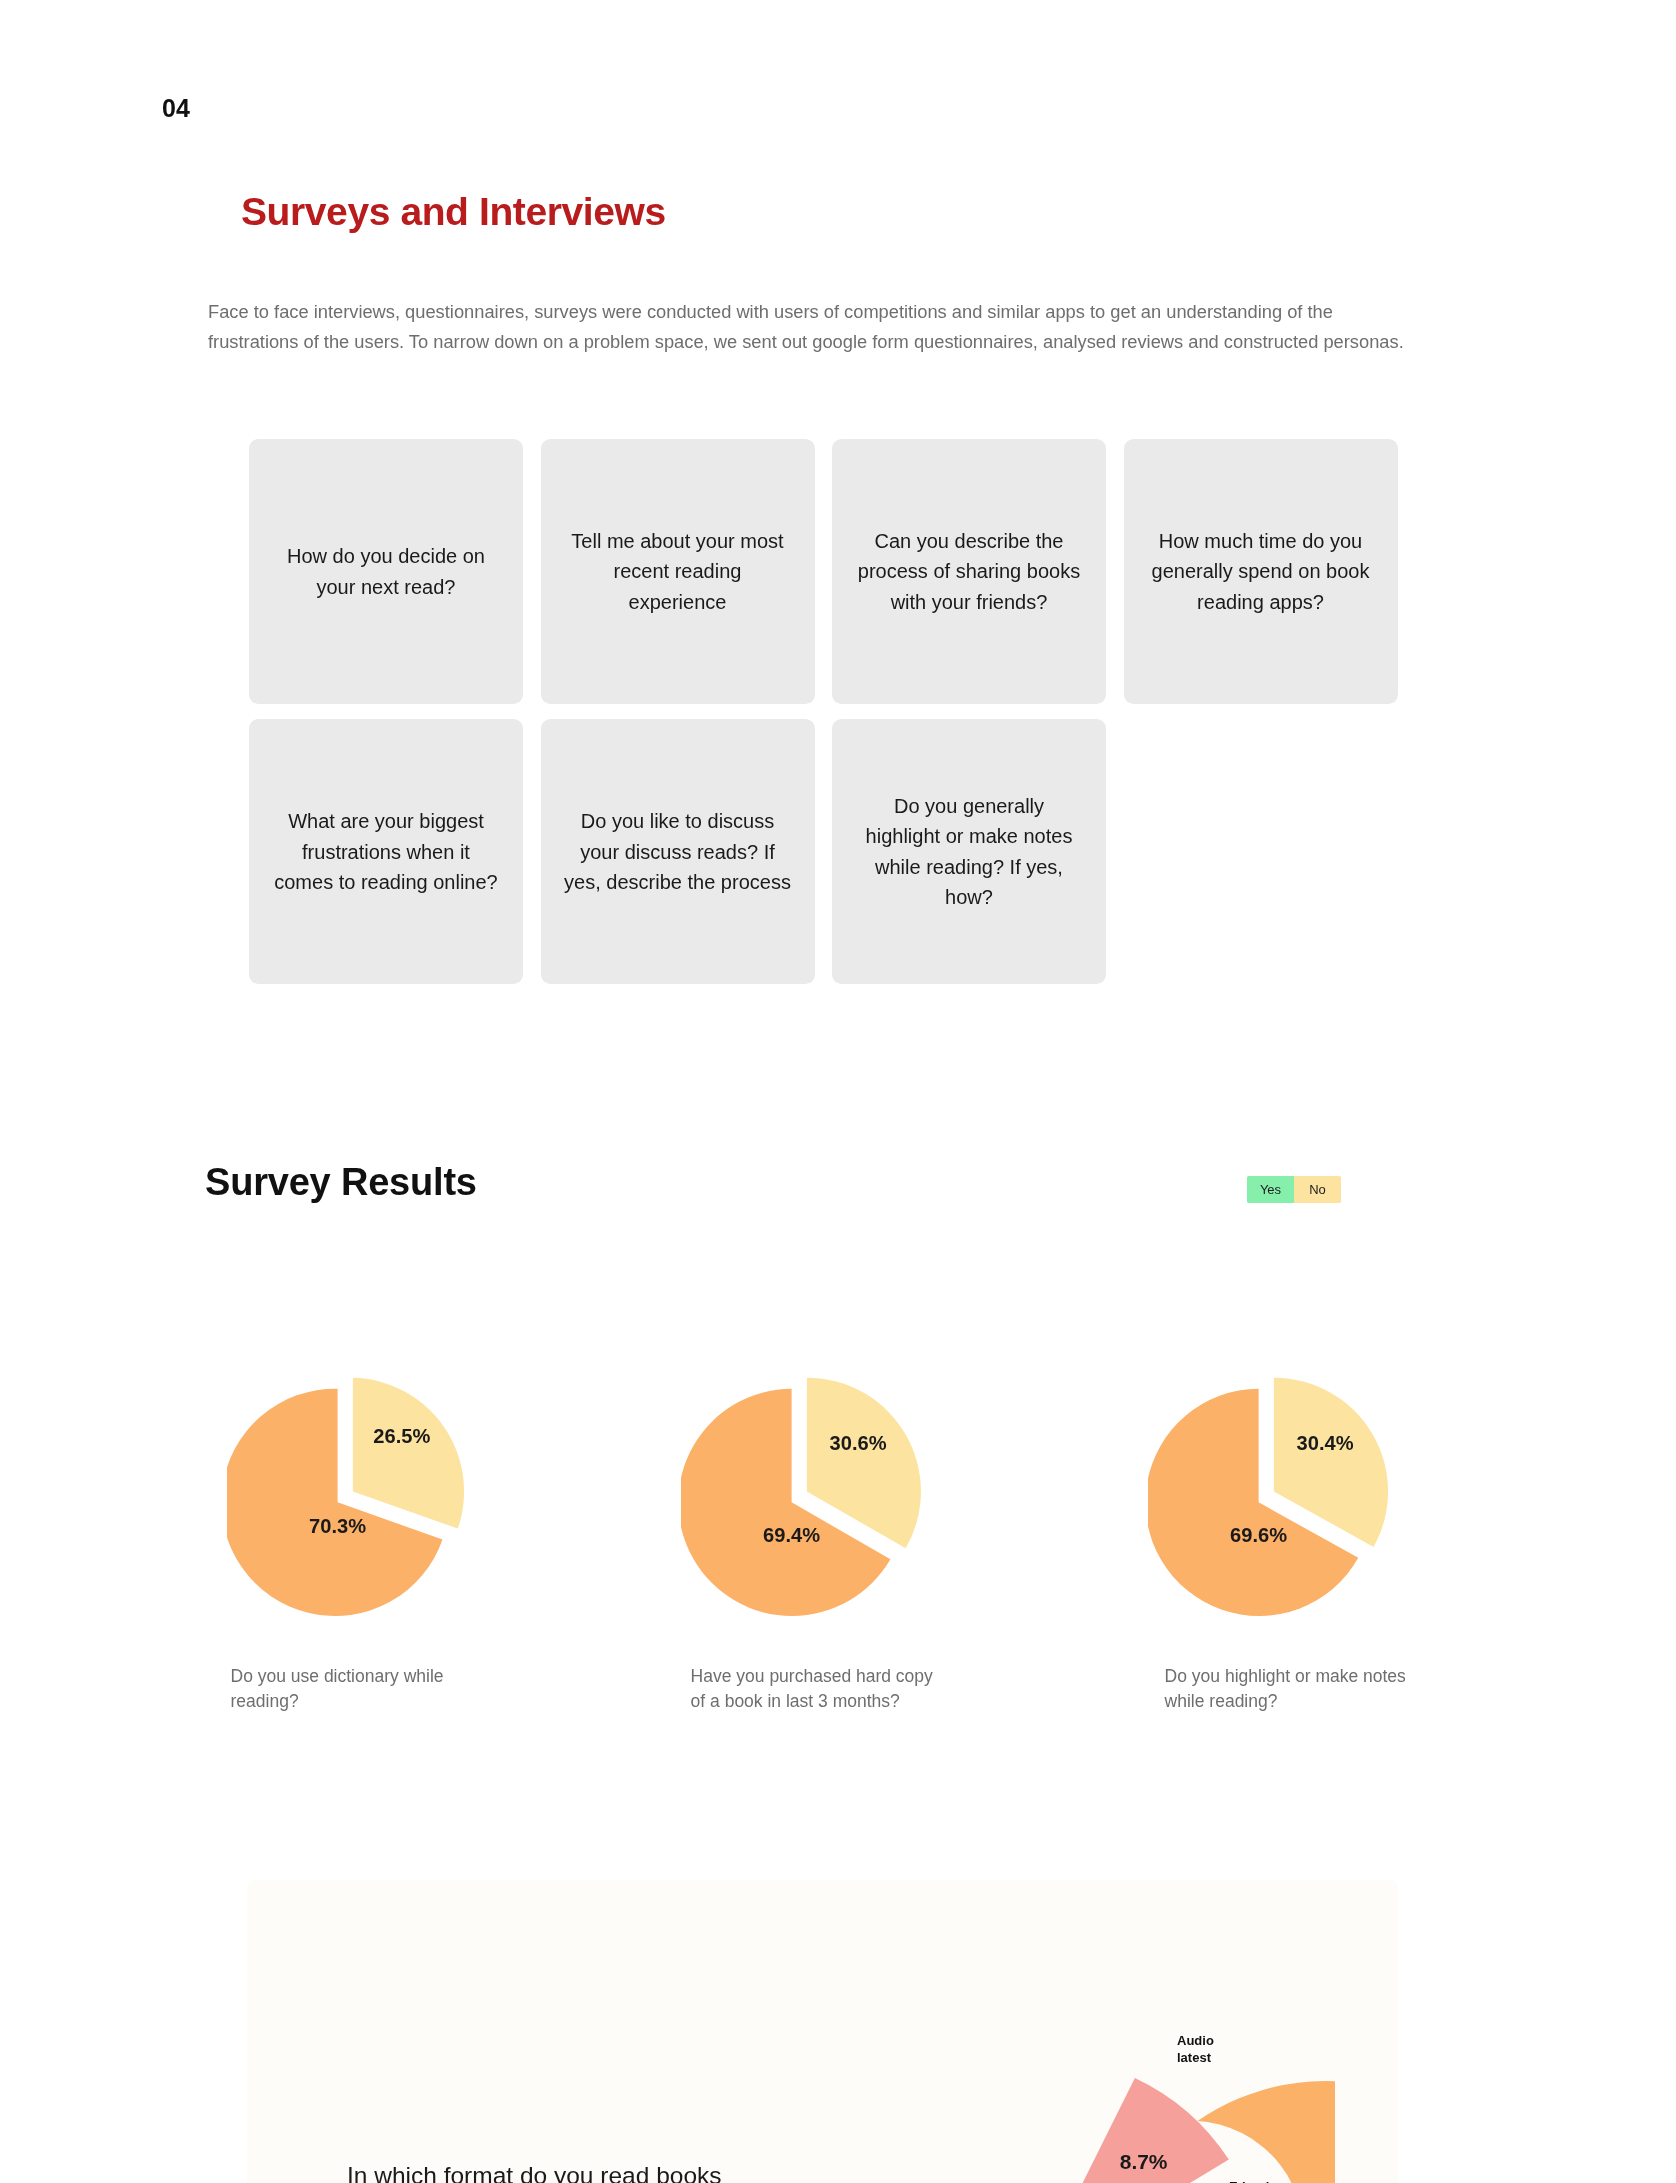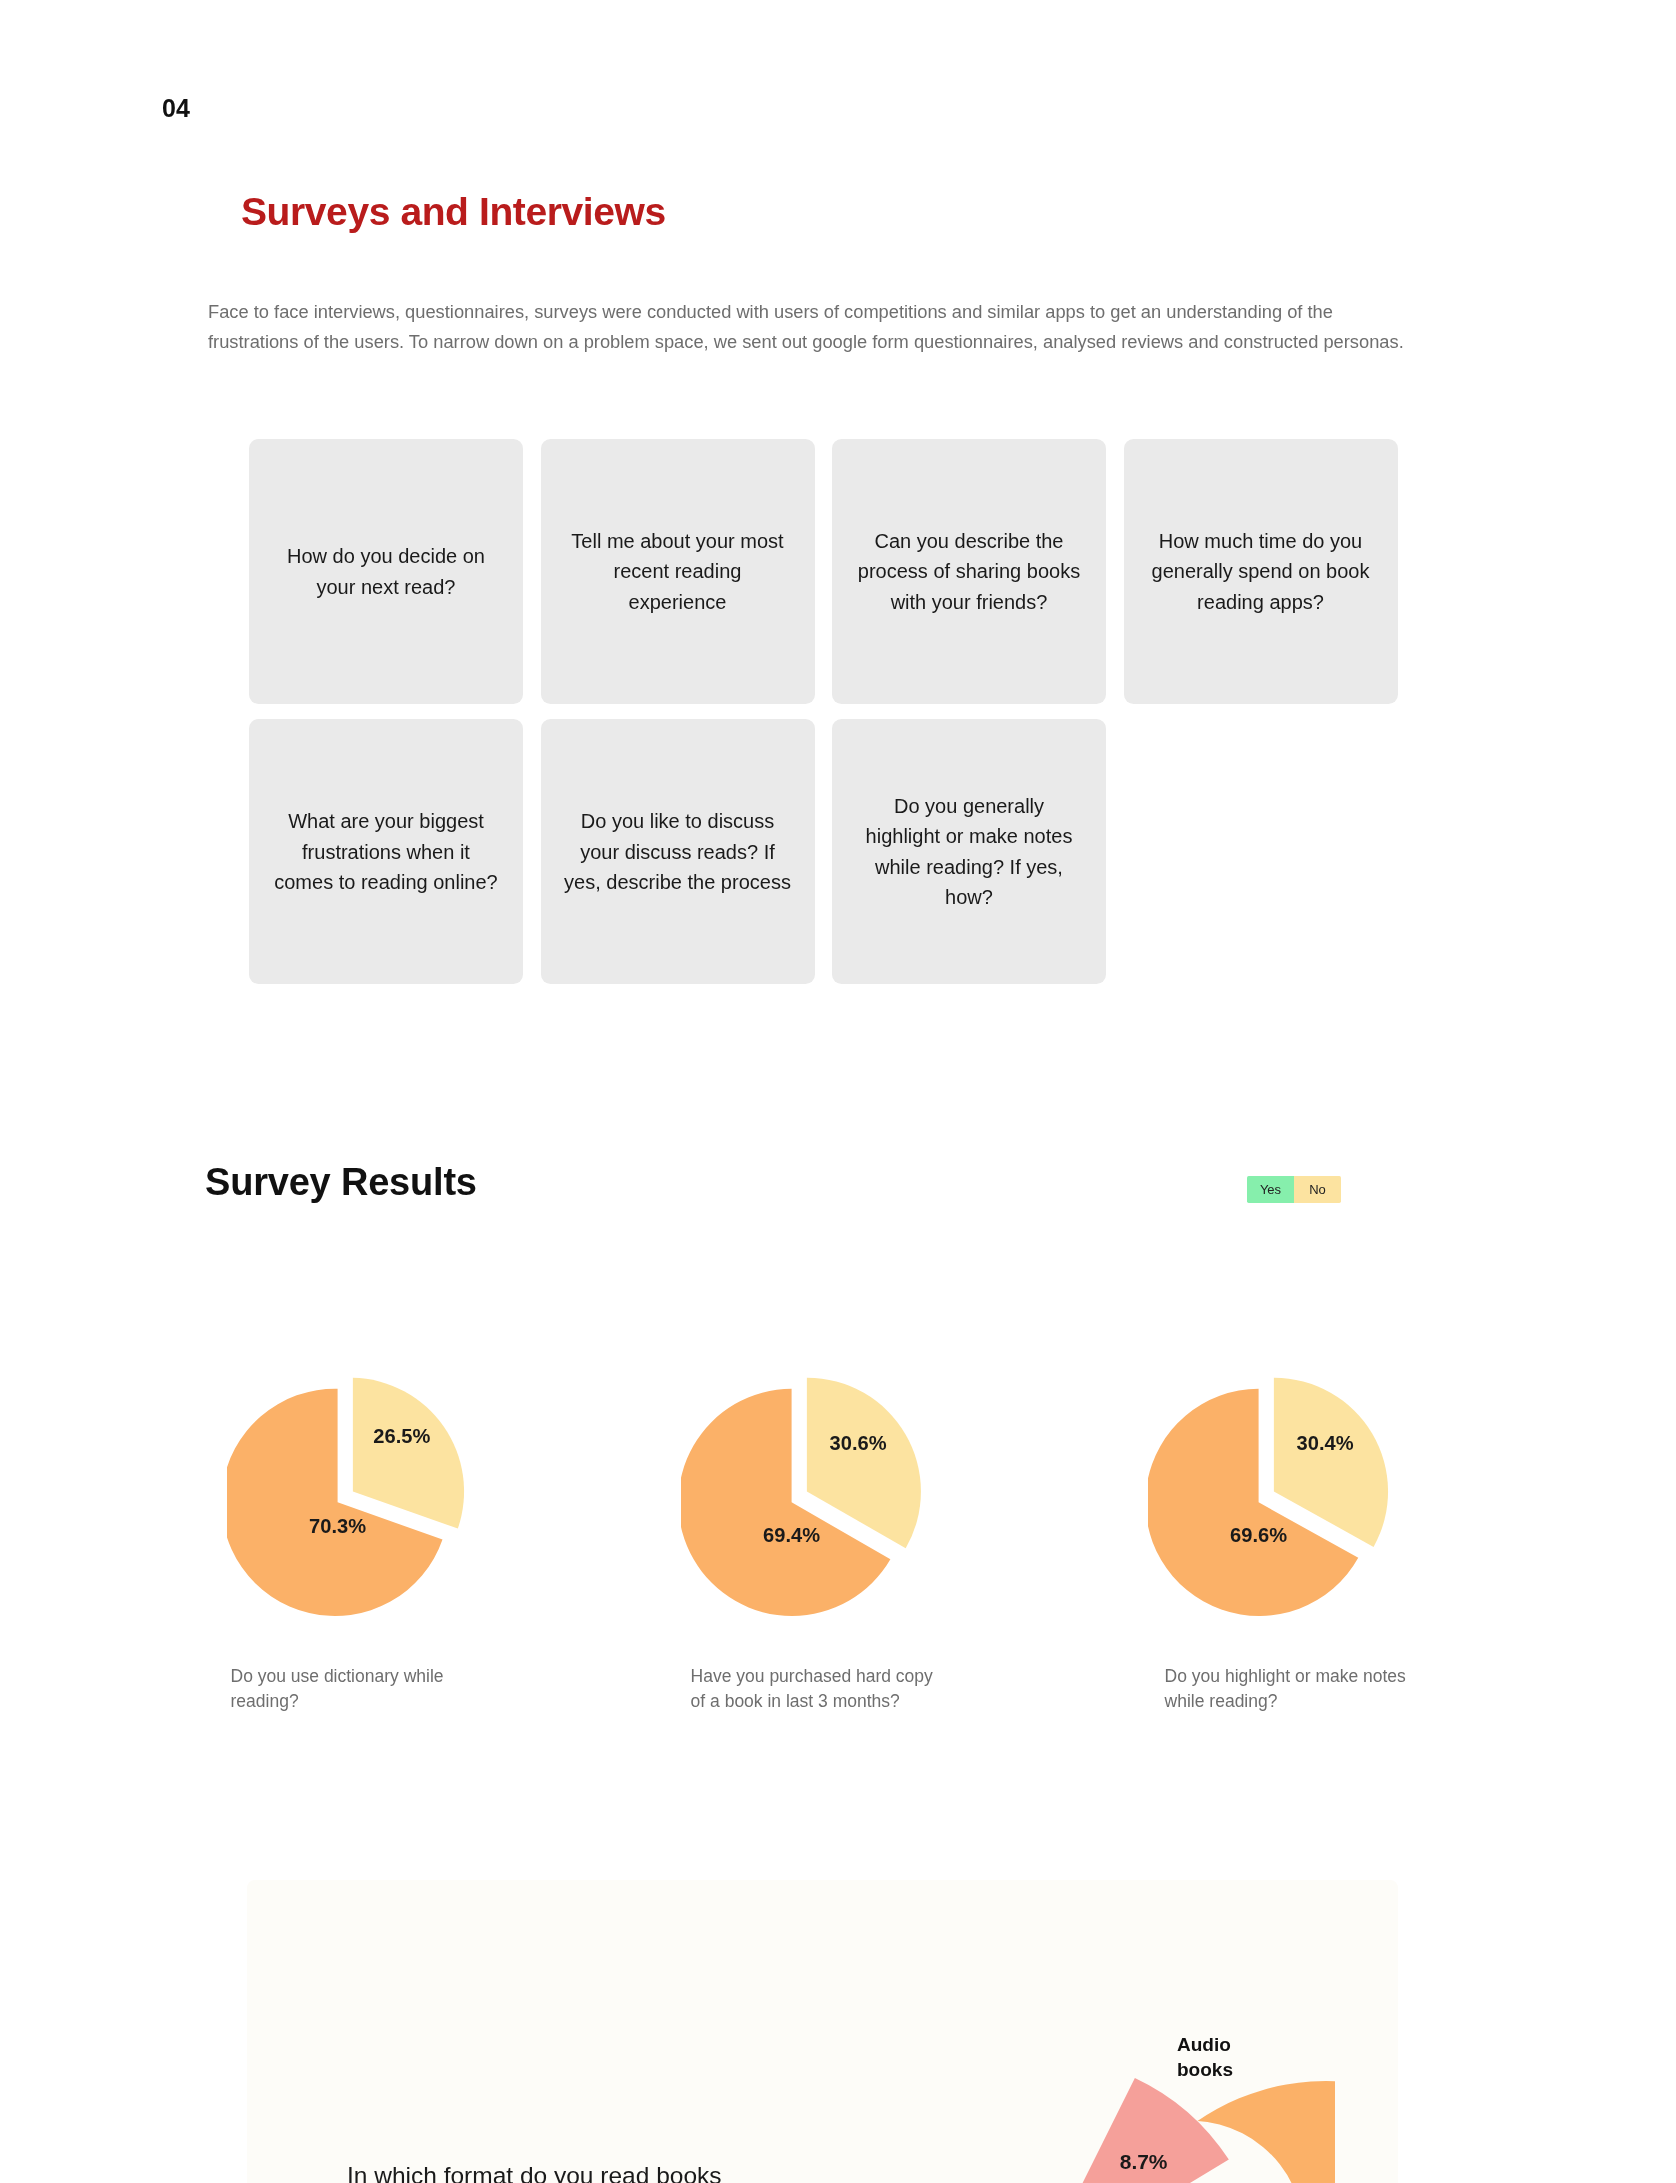--- a/index.html
+++ b/index.html
@@ -169,21 +169,21 @@
     height: 568px;
   }
   .donut-pct {
     font-size: 48px;
     font-weight: 700;
     fill: #1A1A1A;
     font-family: "Liberation Sans", sans-serif;
   }
   .donut-label {
     position: absolute;
-    font-size: 19px;
+    font-size: 13px;
     font-weight: 700;
     color: #111111;
     line-height: 1.3;
   }
   .label-audio   { left: 1177px; top: 2033px; width: 114px; }
   .label-ebooks  { left: 1229px; top: 2179px; width: 114px; }
 </style>
 </head>
 <body>
 
@@ -282,18 +282,18 @@
 
         <text class="donut-pct" x="545" y="1130" text-anchor="middle">80.4%</text>
         <text class="donut-pct" x="862" y="472" text-anchor="middle">8.7%</text>
         <text class="donut-pct" x="935" y="700" text-anchor="middle">10.9%</text>
       </svg>
     </div>
   </div>
 
   <div class="donut-label label-audio">
     <span>Audio</span><br>
-    <span>books</span>
+    <span>latest</span>
   </div>
   <div class="donut-label label-ebooks">E-books</div>
 
 </div>
 
 
 </body></html>

